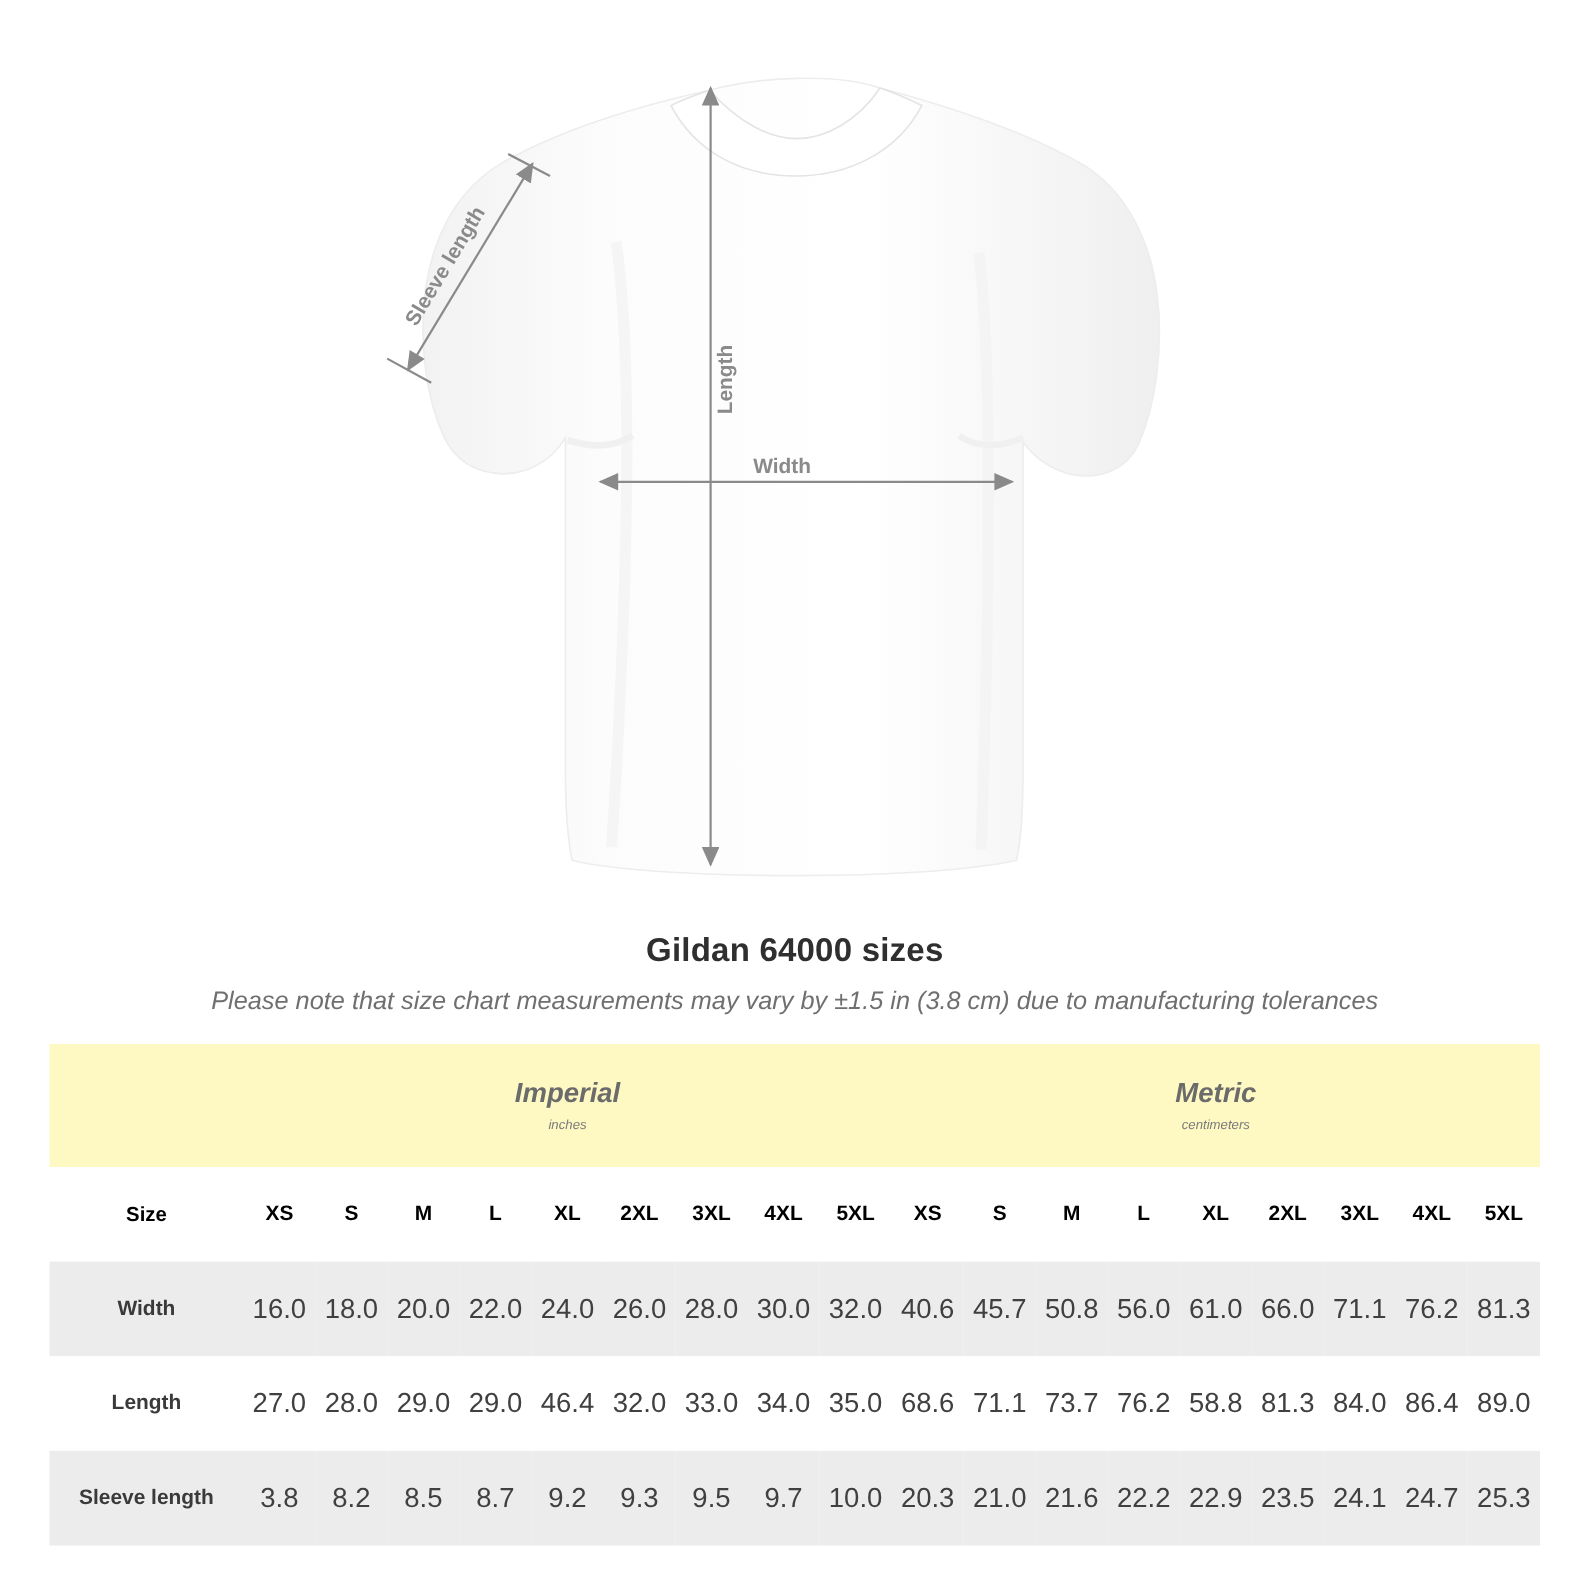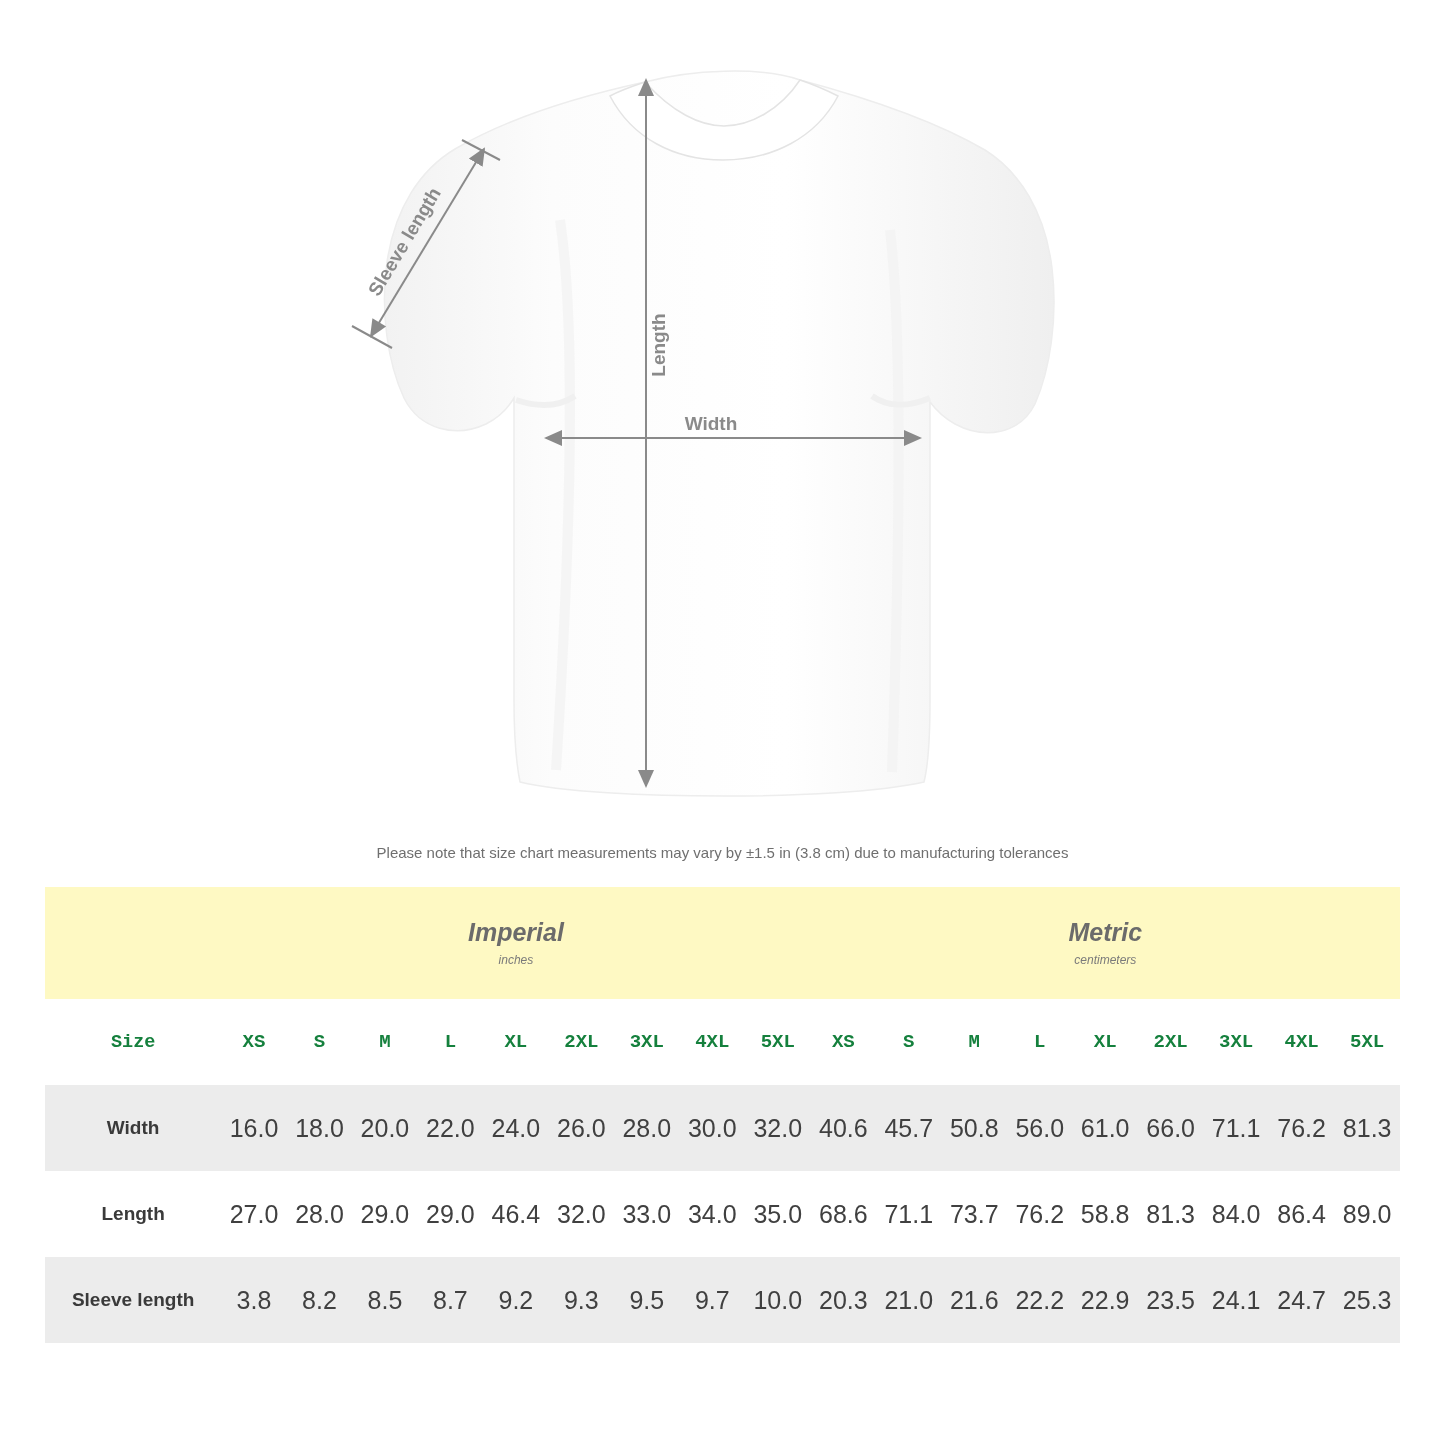--- a/index.html
+++ b/index.html
@@ -36,21 +36,22 @@
   .chart-title {
     text-align: center;
     font-size: 30px;
     font-weight: bold;
     color: #2f2f2f;
     margin: 18px 0 0 0;
     letter-spacing: .2px;
   }
   .chart-note {
     text-align: center;
-    font-size: 15px;
+    font-size: 23px;
+    font-style: italic;
     color: #6f6f6f;
     margin: 14px 0 0 0;
   }
 
   
   .table-wrap {
     margin: 26px 45px 0 45px;
     width: 1355px;
   }
   table.size-table {
@@ -79,22 +80,21 @@
     font-size: 12px;
     font-style: italic;
     color: #7a7a7a;
     margin-top: 6px;
   }
   .head-row td {
     background: #ffffff;
     height: 84px;
     font-size: 19px;
     font-weight: bold;
-    color: #15803d;
-    font-family: Liberation Mono, monospace;
+    color: #000000;
   }
   .head-row td.rowlabel {
     font-size: 18.5px;
   }
   .row-even td {
     background: #ececec;
   }
   .row-odd td {
     background: #ffffff;
   }
@@ -177,20 +177,21 @@
         <line x1="352" y1="326" x2="392" y2="348" stroke="#8a8a8a" stroke-width="2"></line>
         <line x1="462" y1="140" x2="500" y2="160" stroke="#8a8a8a" stroke-width="2"></line>
       </g>
 
       <text x="665" y="345" transform="rotate(-90 665 345)" text-anchor="middle" font-family="Liberation Sans, sans-serif" font-size="19" font-weight="bold" fill="#8a8a8a">Length</text>
       <text x="711" y="430" text-anchor="middle" font-family="Liberation Sans, sans-serif" font-size="19" font-weight="bold" fill="#8a8a8a">Width</text>
       <text x="410" y="245" transform="rotate(-59 410 245)" text-anchor="middle" font-family="Liberation Sans, sans-serif" font-size="19" font-weight="bold" fill="#8a8a8a">Sleeve length</text>
     </svg>
   </div>
 
+  <div class="chart-title">Gildan 64000 sizes</div>
   <div class="chart-note">Please note that size chart measurements may vary by ±1.5 in (3.8 cm) due to manufacturing tolerances</div>
 
   <div class="table-wrap">
     <table class="size-table">
       <colgroup>
         <col class="col-label">
         <col class="col-cell">
           <col class="col-cell">
           <col class="col-cell">
           <col class="col-cell">

